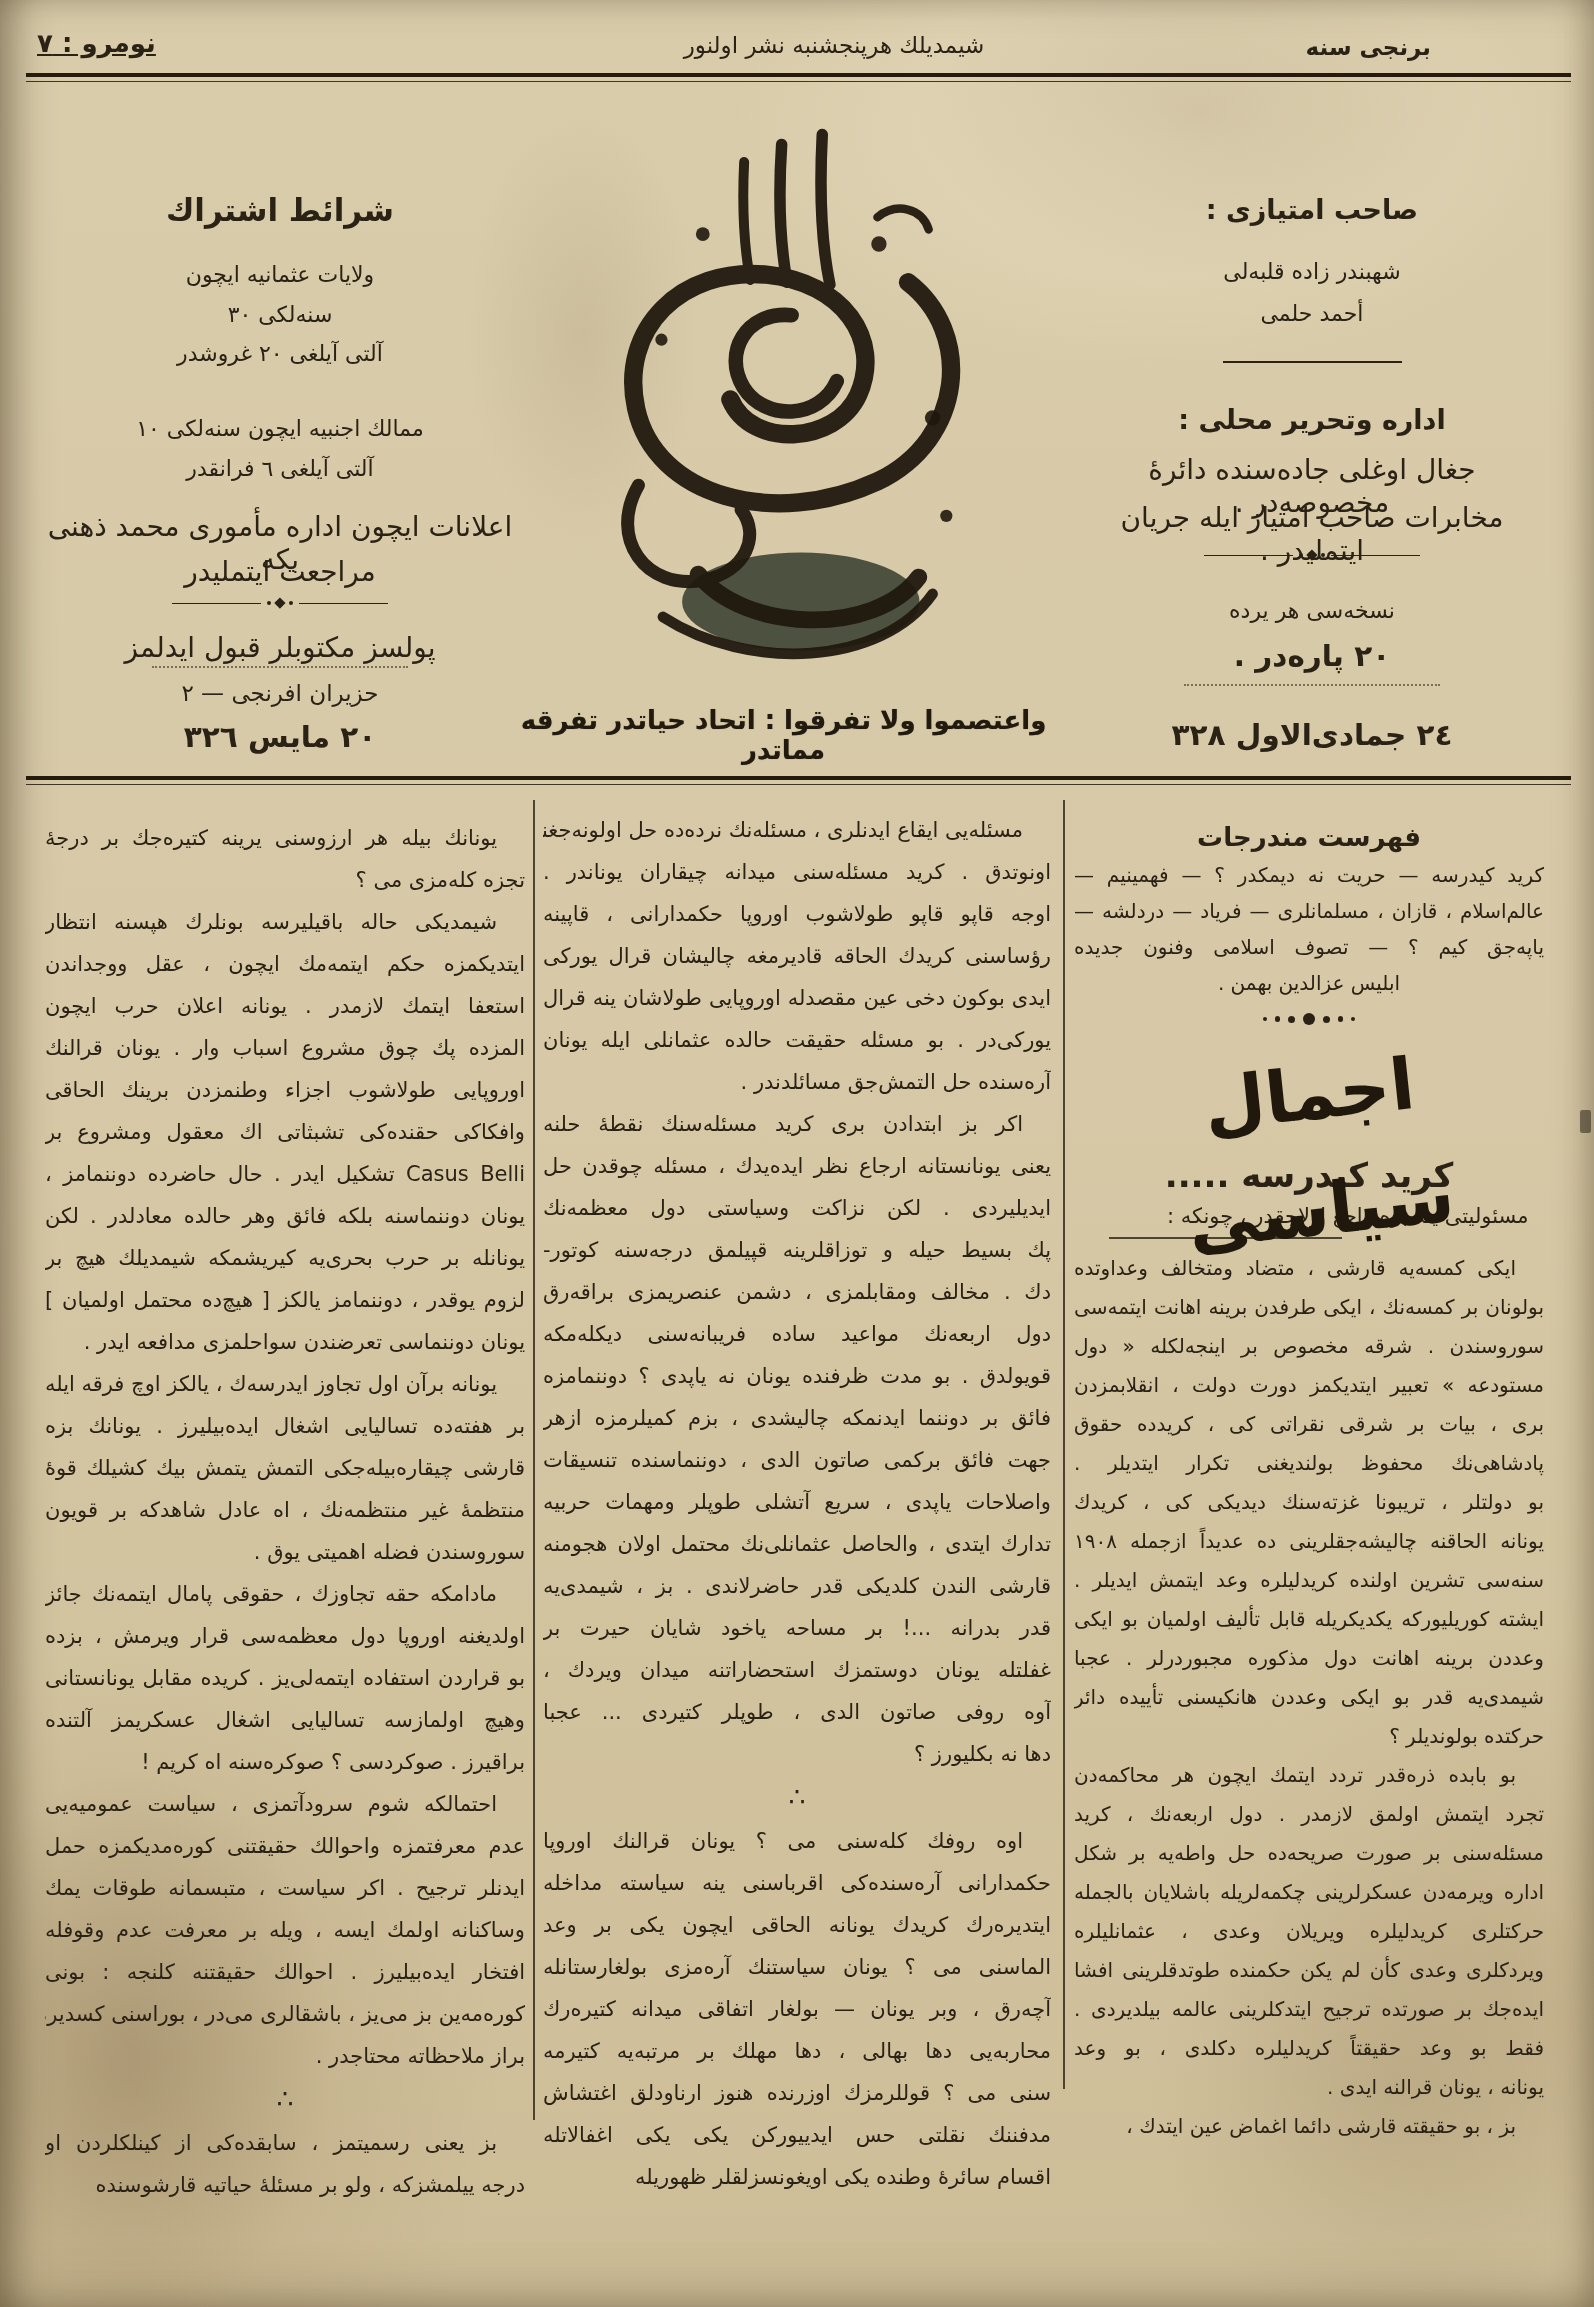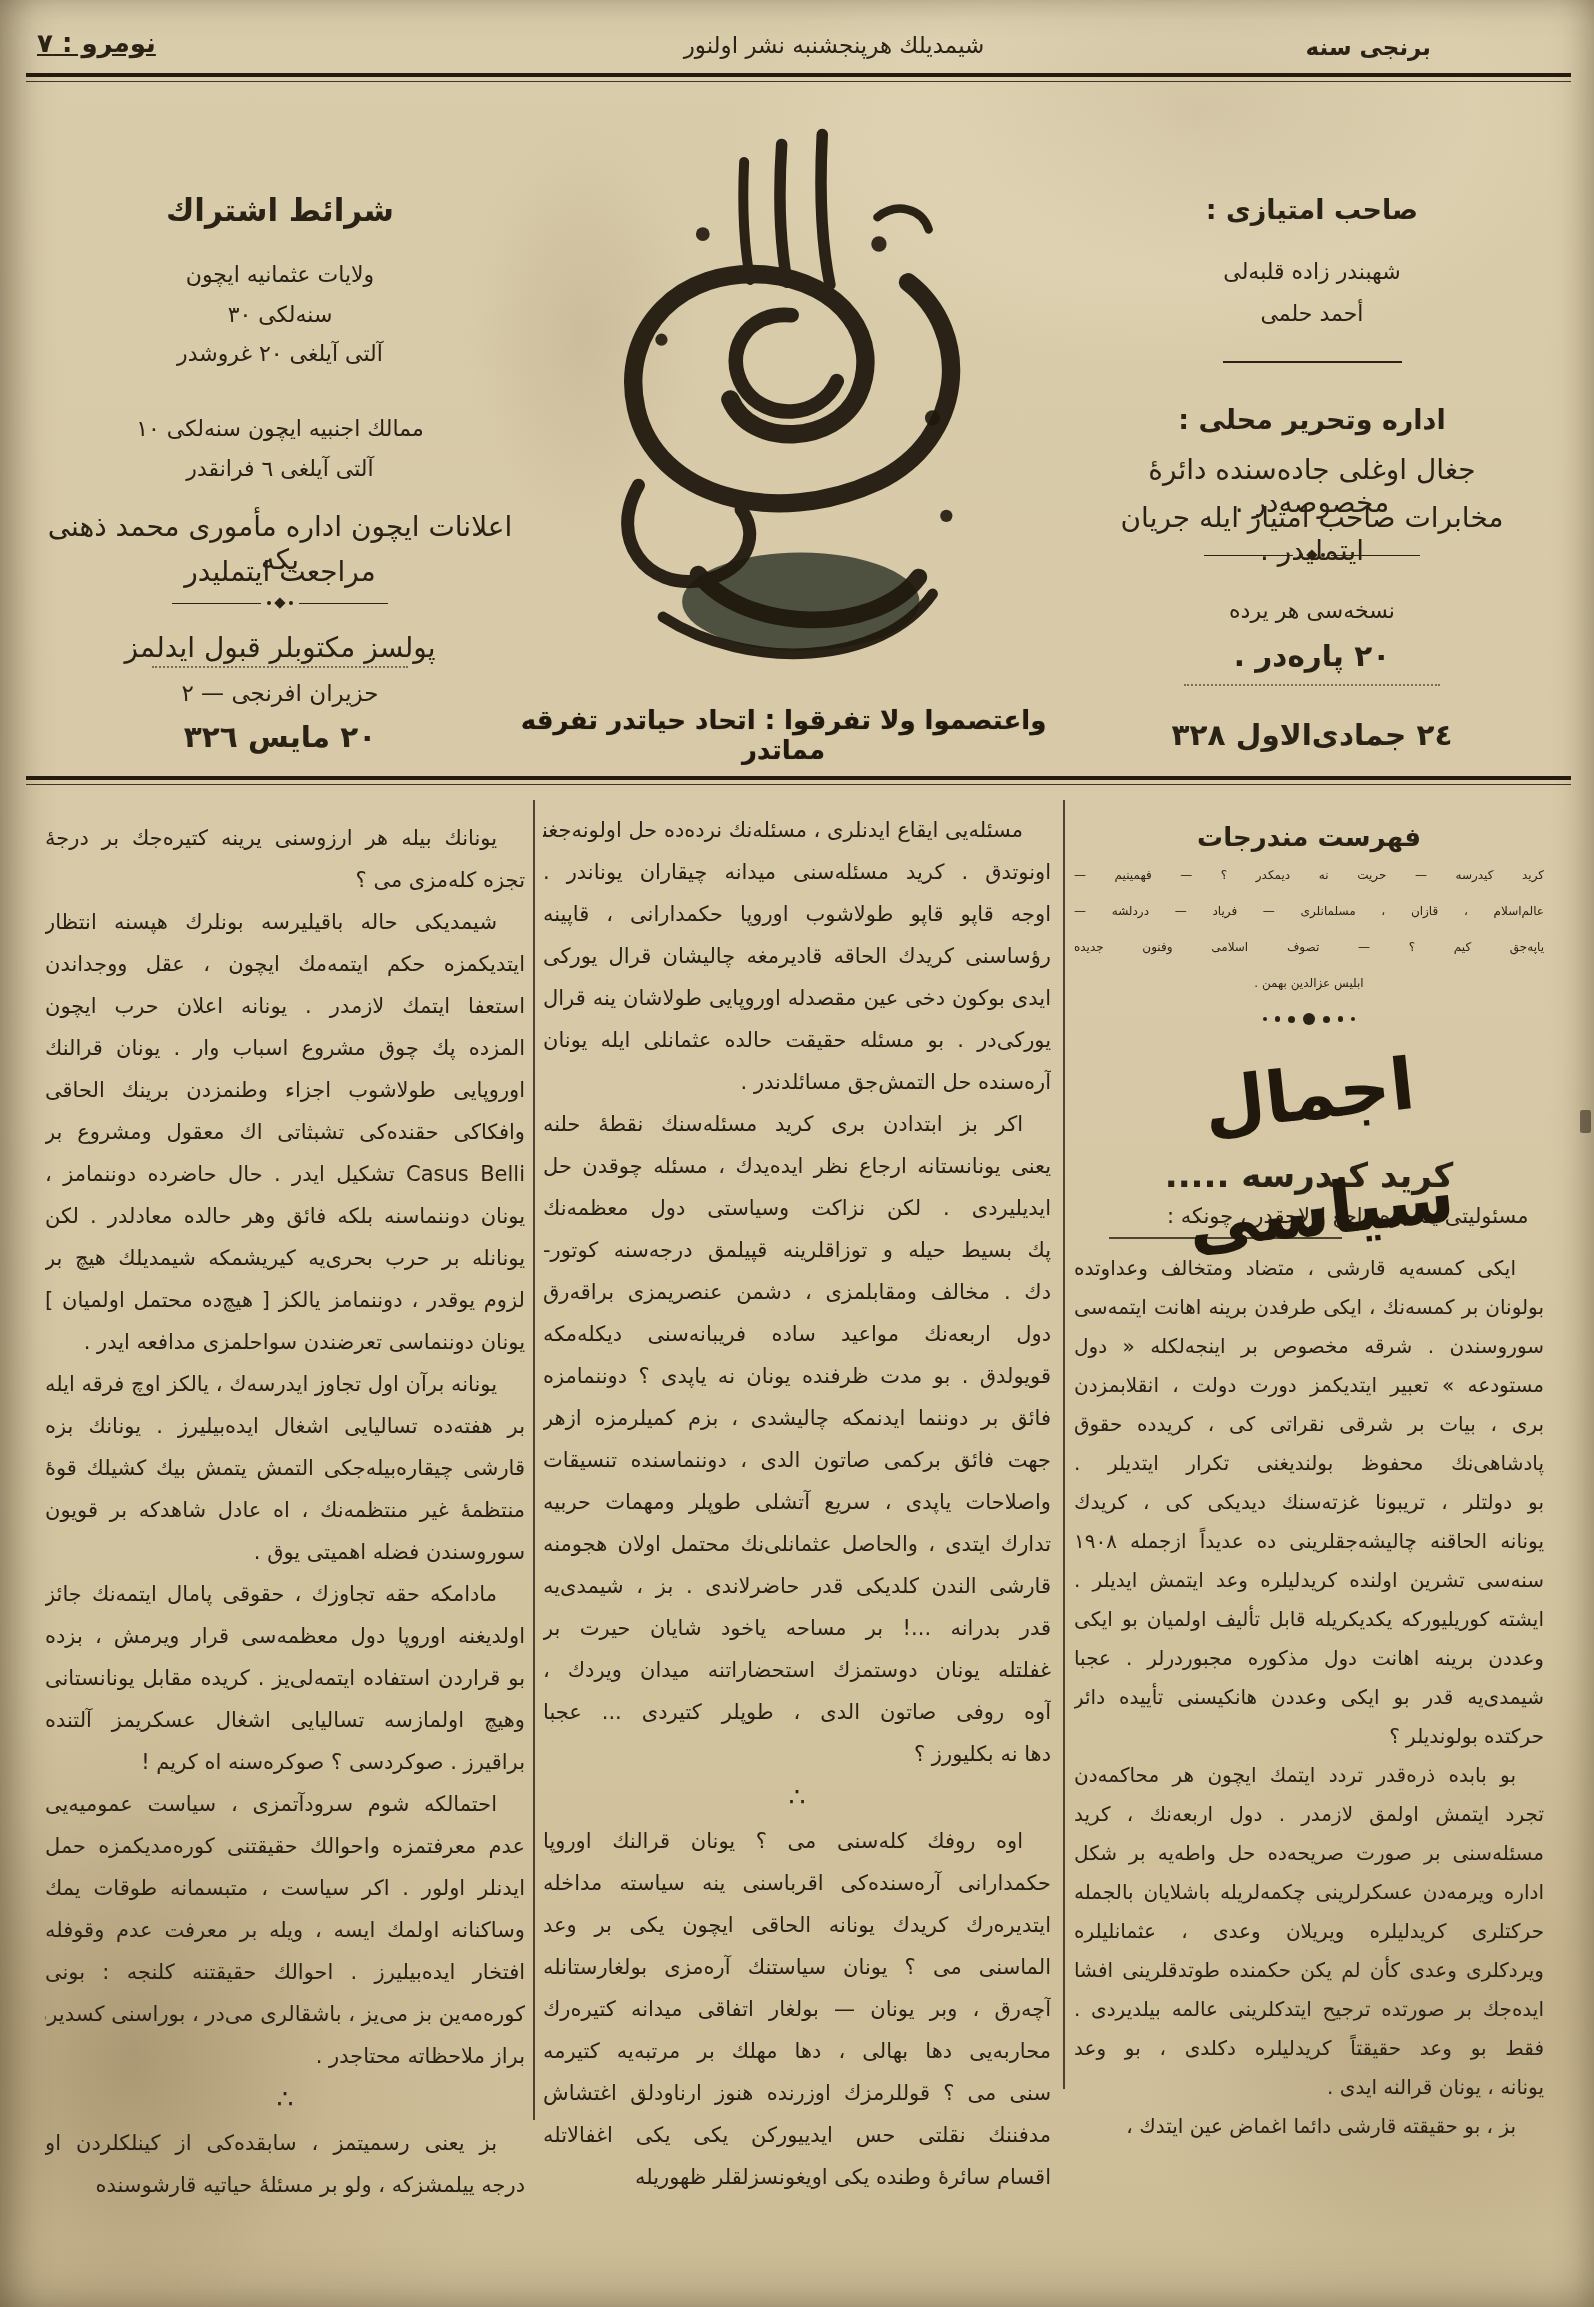--- a/index.html
+++ b/index.html
@@ -72,21 +72,21 @@
 
   .line{height:42px;line-height:42px;font-size:21px;white-space:nowrap;overflow:hidden;
         text-align:justify;text-align-last:justify;}
   #col-right .line{height:39px;line-height:39px;font-size:20px;}
   .line.first{padding-right:28px;}
   .line.last{text-align-last:right;}
   .tsep{height:45px;line-height:45px;text-align:center;font-size:26px;color:#2b2216;}
 
   
   .c-title{height:40px;line-height:40px;text-align:center;font-size:26px;font-weight:bold;}
-  .cline{height:36px;line-height:36px;font-size:12px;white-space:nowrap;overflow:hidden;
+  .cline{height:36px;line-height:36px;font-size:20px;white-space:nowrap;overflow:hidden;
          text-align:justify;text-align-last:justify;}
   .cline.last{text-align-last:center;}
   .dots-div{height:36px;display:flex;align-items:center;justify-content:center;gap:7.8px;}
   .dots-div i{display:block;border-radius:50%;background:#2b2216;}
   .a-title{height:116px;line-height:116px;text-align:center;font-size:71px;font-weight:bold;
            color:#20180d;transform:rotate(-6deg);}
   .a-sub{height:45px;line-height:45px;text-align:center;font-size:34px;font-weight:bold;}
   .a-lead{height:36px;line-height:36px;font-size:21px;text-align:right;padding-right:15.5px;
           white-space:nowrap;overflow:hidden;}
   .lead-rule{width:233px;height:2.3px;background:rgba(43,34,22,.8);margin:3.1px 202px 9.3px auto;}
@@ -300,21 +300,21 @@
       <div class="line">قارشی چیقاره‌بیله‌جکی التمش یتمش بیك کشیلك قوهٔ</div>
       <div class="line">منتظمهٔ غیر منتظمه‌نك ، اه عادل شاهدکه بر قویون</div>
       <div class="line last">سوروسندن فضله اهمیتی یوق .</div>
       <div class="line first">مادامکه حقه تجاوزك ، حقوقی پامال ایتمه‌نك جائز</div>
       <div class="line">اولدیغنه اوروپا دول معظمه‌سی قرار ویرمش ، بزده</div>
       <div class="line">بو قراردن استفاده ایتمه‌لی‌یز . کریده مقابل یونانستانی</div>
       <div class="line">وهیچ اولمازسه تسالیایی اشغال عسکریمز آلتنده</div>
       <div class="line last">براقیرز . صوکردسی ؟ صوکره‌سنه اه کریم !</div>
       <div class="line first">احتمالکه شوم سرودآتمزی ، سیاست عمومیه‌یی</div>
       <div class="line">عدم معرفتمزه واحوالك حقیقتنی کوره‌مدیکمزه حمل</div>
-      <div class="line">ایدنلر اولور . اکر سیاست ، متبسمانه طوقات یمك</div>
+      <div class="line">ایدنلر ترجیح . اکر سیاست ، متبسمانه طوقات یمك</div>
       <div class="line">وساکنانه اولمك ایسه ، ویله بر معرفت عدم وقوفله</div>
       <div class="line">افتخار ایده‌بیلیرز . احوالك حقیقتنه کلنجه : بونی</div>
       <div class="line">کوره‌مه‌ین بز می‌یز ، باشقالری می‌در ، بوراسنی کسدیرمك</div>
       <div class="line last">براز ملاحظاته محتاجدر .</div>
       <div class="tsep">∴</div>
       <div class="line first">بز یعنی رسمیتمز ، سابقده‌کی از کینلکلردن او</div>
       <div class="line last">درجه ییلمشزکه ، ولو بر مسئلهٔ حیاتیه قارشوسنده</div>
     </div>
 
 </div>

